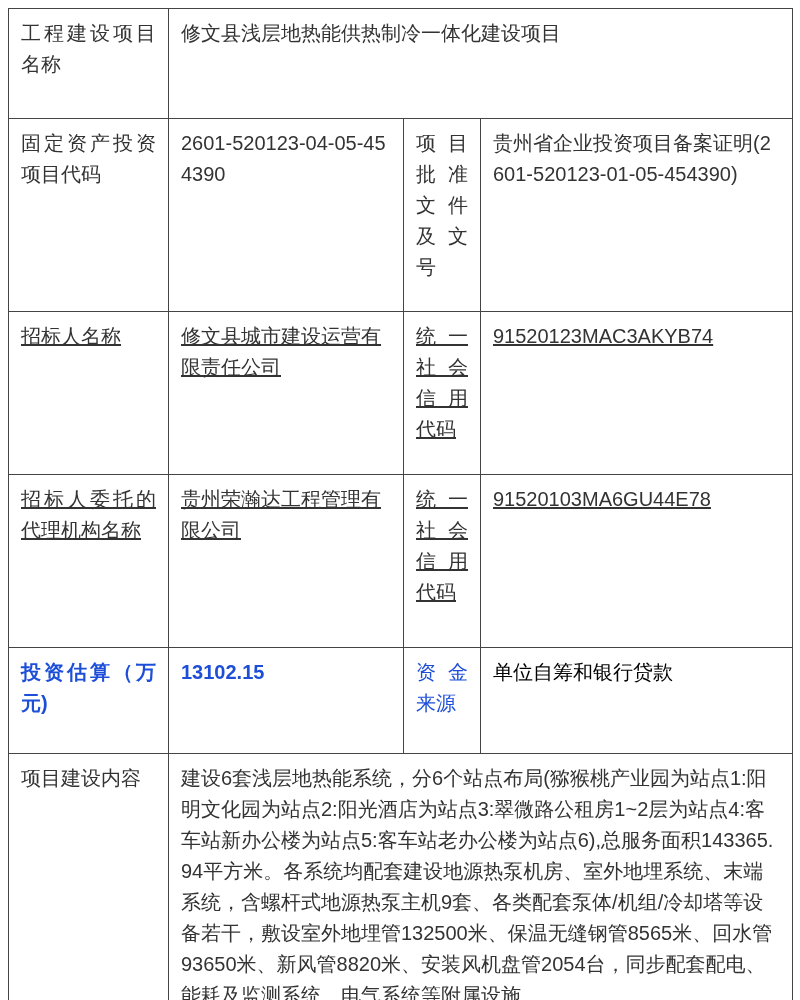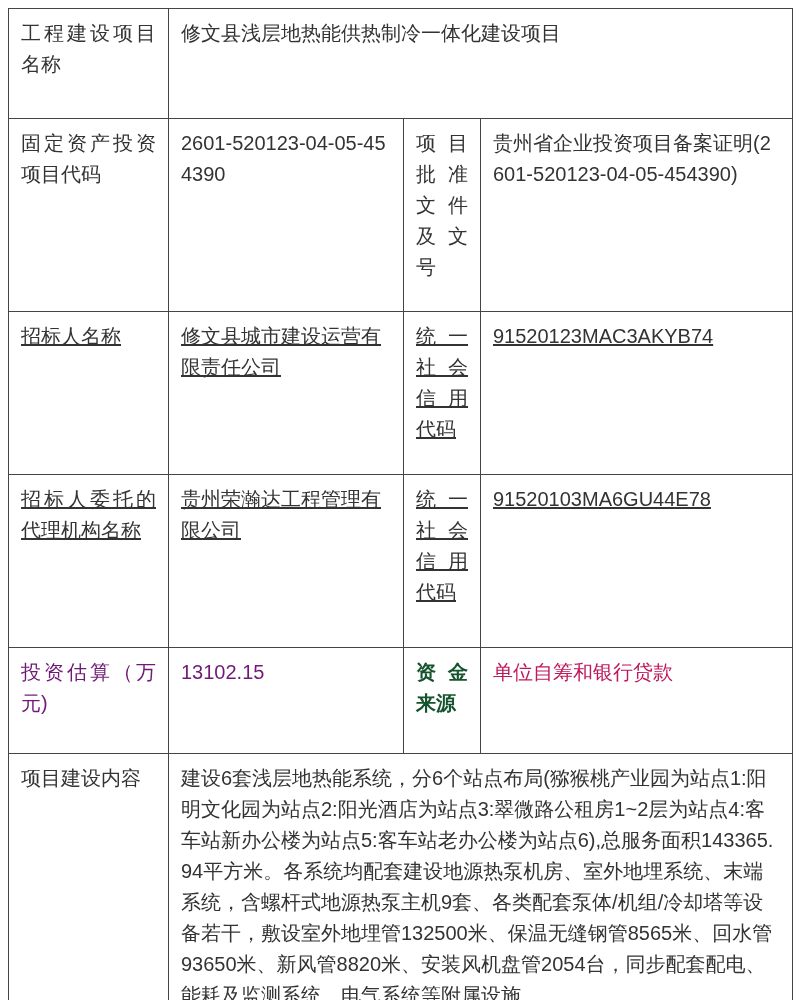--- a/index.html
+++ b/index.html
@@ -30,22 +30,22 @@
     line-height: 31px;
     color: #333333;
     word-break: break-all;
     overflow: hidden;
   }
   td.lbl {
     text-align: justify;
     text-justify: inter-ideograph;
   }
   tr.hl td.lbl, tr.hl td.val-strong {
-    color: #701a75;
-    font-weight: normal;
+    color: #1d4ed8;
+    font-weight: bold;
   }
   
   tr.r1 td { height: 85px; }
   tr.r2 td { height: 168px; }
   tr.r3 td { height: 138px; text-decoration: underline; }
   tr.r4 td { height: 148px; text-decoration: underline; }
   tr.r5 td { height: 83px; }
   tr.r6 td { height: 81px; }
   tr.r7 td { height: 268px; }
 </style>
@@ -62,39 +62,39 @@
     </colgroup>
     <tbody>
         <tr class="r1">
       <td class="lbl">工程建设项目名称</td>
       <td colspan="3">修文县浅层地热能供热制冷一体化建设项目</td>
     </tr>
     <tr class="r2">
       <td class="lbl">固定资产投资项目代码</td>
       <td>2601-520123-04-05-454390</td>
       <td class="lbl">项目批准文件及文号</td>
-      <td>贵州省企业投资项目备案证明(2601-520123-04-05-454390)</td>
+      <td>贵州省企业投资项目备案证明(2601-520123-01-05-454390)</td>
     </tr>
     <tr class="r3">
       <td class="lbl">招标人名称</td>
       <td>修文县城市建设运营有限责任公司</td>
       <td class="lbl">统一社会信用代码</td>
       <td>91520123MAC3AKYB74</td>
     </tr>
     <tr class="r4">
       <td class="lbl">招标人委托的代理机构名称</td>
       <td>贵州荣瀚达工程管理有限公司</td>
       <td class="lbl">统一社会信用代码</td>
       <td>91520103MA6GU44E78</td>
     </tr>
     <tr class="r6 hl">
       <td class="lbl">投资估算（万元)</td>
       <td class="val-strong">13102.15</td>
-      <td class="lbl" style="color:#14532d;font-weight:bold;">资金来源</td>
-      <td style="color:#be185d;font-weight:normal;margin-top:36px;">单位自筹和银行贷款</td>
+      <td class="lbl" style="color:#1d4ed8;font-weight:normal;">资金来源</td>
+      <td style="color:#000000;font-weight:normal;margin-top:36px;">单位自筹和银行贷款</td>
     </tr>
     <tr class="r7">
       <td class="lbl">项目建设内容</td>
       <td colspan="3">建设6套浅层地热能系统，分6个站点布局(猕猴桃产业园为站点1:阳明文化园为站点2:阳光酒店为站点3:翠微路公租房1~2层为站点4:客车站新办公楼为站点5:客车站老办公楼为站点6),总服务面积143365.94平方米。各系统均配套建设地源热泵机房、室外地埋系统、末端系统，含螺杆式地源热泵主机9套、各类配套泵体/机组/冷却塔等设备若干，敷设室外地埋管132500米、保温无缝钢管8565米、回水管93650米、新风管8820米、安装风机盘管2054台，同步配套配电、能耗及监测系统、电气系统等附属设施。</td>
     </tr>
   </tbody>
     </table>
 
 </div>
 

